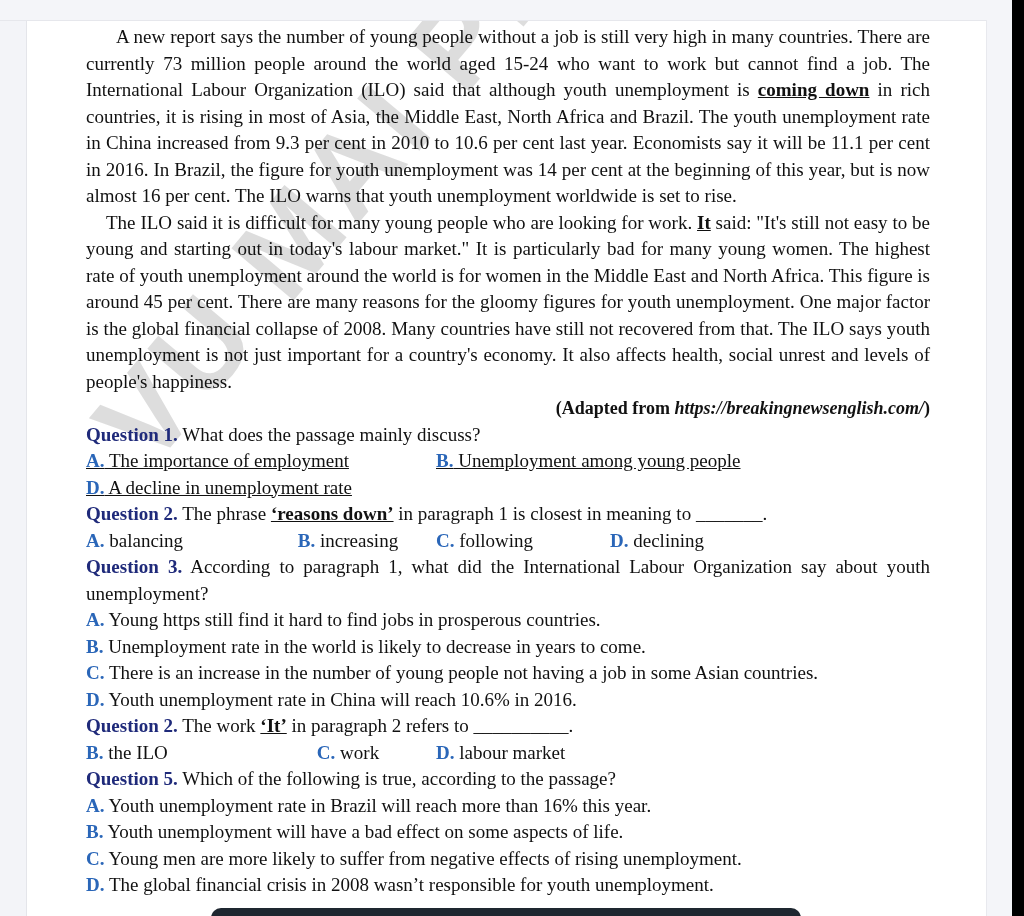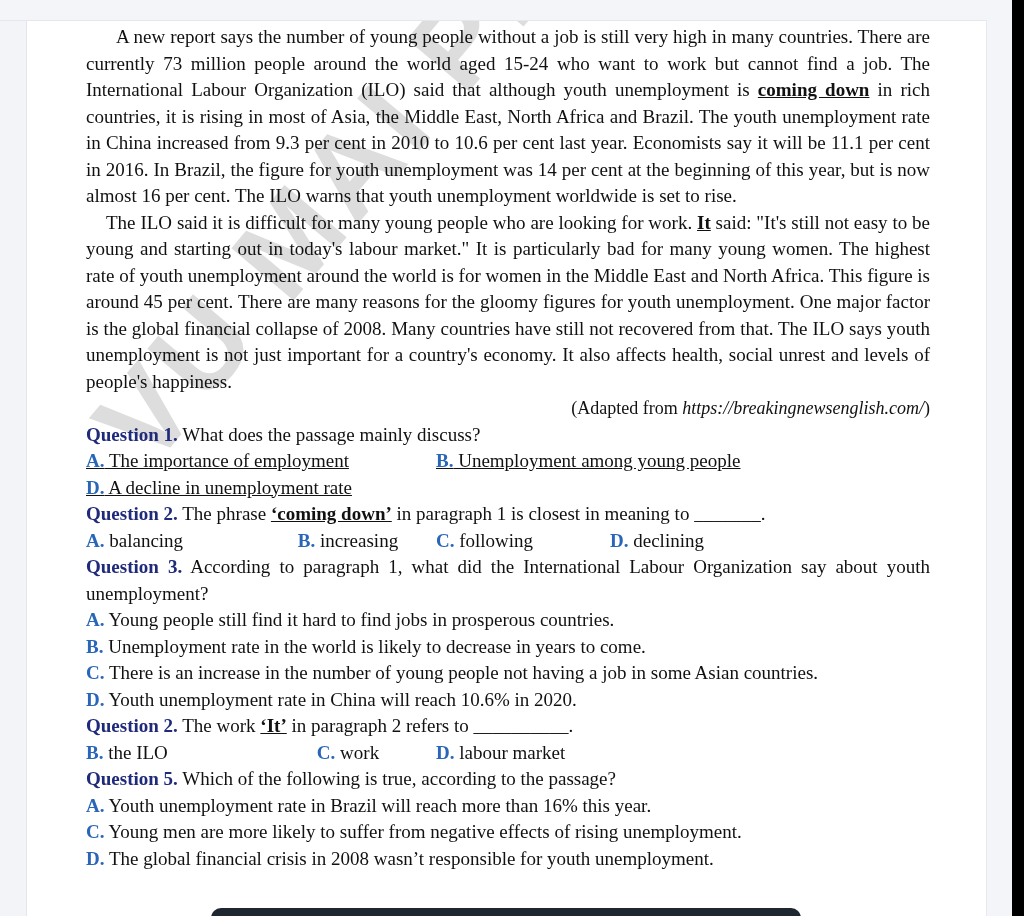--- a/index.html
+++ b/index.html
@@ -18,21 +18,21 @@
     font-family:"Liberation Sans", "DejaVu Sans", sans-serif; font-weight:bold;
     font-size:118px; letter-spacing:6px; color:rgba(150,150,150,0.32); white-space:nowrap;
     pointer-events:none; z-index:0;
   }
   .content { position:absolute; left:59px; top:0; width:844px; z-index:1; font-size:19px; line-height:26.5px; }
   .para { text-align:justify; margin:0; }
   .para.indent { text-indent:30px; }
   .para.indent2 { text-indent:20px; }
   .first-line-pad { padding-top:3px; }
   .u-bold { font-weight:bold; text-decoration:underline;margin-top:30px; }
-  .source { text-align:right; margin:0; font-size:18px; }
+  .source { text-align:right; margin:0; font-size:18px;font-weight:bold; }
   .source i { font-style:italic; }
   .q-label { color:#1f2a7a; font-weight:bold; }
   .opt-letter { color:#2a66b8; font-weight:bold; }
   .q-line { margin:0; }
   .opt-row { display:flex; margin:0; }
   .opt-row.two > .opt { width:350px;text-decoration:underline; }
   .opt-row.four > .opt:nth-child(1) { width:174px; }
   .opt-row.four > .opt:nth-child(2) { width:176px;text-align:center; }
   .opt-row.four > .opt:nth-child(3) { width:174px; }
   .opt { white-space:nowrap; }
@@ -60,48 +60,49 @@
       <div class="opt-row two">
         <span class="opt"><span class="opt-letter">A.</span><span> The importance of employment</span></span>
         <span class="opt"><span class="opt-letter">B.</span><span> Unemployment among young people</span></span>
       </div>
       <div class="opt-row two">
         <span class="opt"><span class="opt-letter">D.</span><span> A decline in unemployment rate</span></span>
       </div>
     </div>
 
     <div>
-      <p class="q-line"><span class="q-label">Question 2.</span><span> The phrase </span><span class="u-bold">‘coming down’</span><span> in paragraph 1 is closest in meaning to _______.</span></p>
+      <p class="q-line"><span class="q-label">Question 2.</span><span> The phrase </span><span class="u-bold">‘reasons down’</span><span> in paragraph 1 is closest in meaning to _______.</span></p>
       <div class="opt-row four">
         <span class="opt"><span class="opt-letter">A.</span><span> balancing</span></span>
         <span class="opt"><span class="opt-letter">B.</span><span> increasing</span></span>
         <span class="opt"><span class="opt-letter">C.</span><span> following</span></span>
         <span class="opt"><span class="opt-letter">D.</span><span> declining</span></span>
       </div>
     </div>
 
     <div>
       <p class="q-line para"><span class="q-label">Question 3.</span><span> According to paragraph 1, what did the International Labour Organization say about youth unemployment?</span></p>
-      <p class="q-line"><span class="opt-letter">A.</span><span> Young people still find it hard to find jobs in prosperous countries.</span></p>
+      <p class="q-line"><span class="opt-letter">A.</span><span> Young https still find it hard to find jobs in prosperous countries.</span></p>
       <p class="q-line"><span class="opt-letter">B.</span><span> Unemployment rate in the world is likely to decrease in years to come.</span></p>
       <p class="q-line"><span class="opt-letter">C.</span><span> There is an increase in the number of young people not having a job in some Asian countries.</span></p>
-      <p class="q-line"><span class="opt-letter">D.</span><span> Youth unemployment rate in China will reach 10.6% in 2020.</span></p>
+      <p class="q-line"><span class="opt-letter">D.</span><span> Youth unemployment rate in China will reach 10.6% in 2016.</span></p>
     </div>
 
     <div>
       <p class="q-line"><span class="q-label">Question 2.</span><span> The work </span><span class="u-bold">‘It’</span><span> in paragraph 2 refers to __________.</span></p>
       <div class="opt-row four">
         <span class="opt"><span class="opt-letter">B.</span><span> the ILO</span></span>
         <span class="opt"><span class="opt-letter">C.</span><span> work</span></span>
         <span class="opt"><span class="opt-letter">D.</span><span> labour market</span></span>
       </div>
     </div>
 
     <div>
       <p class="q-line"><span class="q-label">Question 5.</span><span> Which of the following is true, according to the passage?</span></p>
       <p class="q-line"><span class="opt-letter">A.</span><span> Youth unemployment rate in Brazil will reach more than 16% this year.</span></p>
+      <p class="q-line"><span class="opt-letter">B.</span><span> Youth unemployment will have a bad effect on some aspects of life.</span></p>
       <p class="q-line"><span class="opt-letter">C.</span><span> Young men are more likely to suffer from negative effects of rising unemployment.</span></p>
       <p class="q-line"><span class="opt-letter">D.</span><span> The global financial crisis in 2008 wasn’t responsible for youth unemployment.</span></p>
     </div>
   </div>
 
   <div class="bottom-bar"></div>
 </div>
 
 </body></html>

